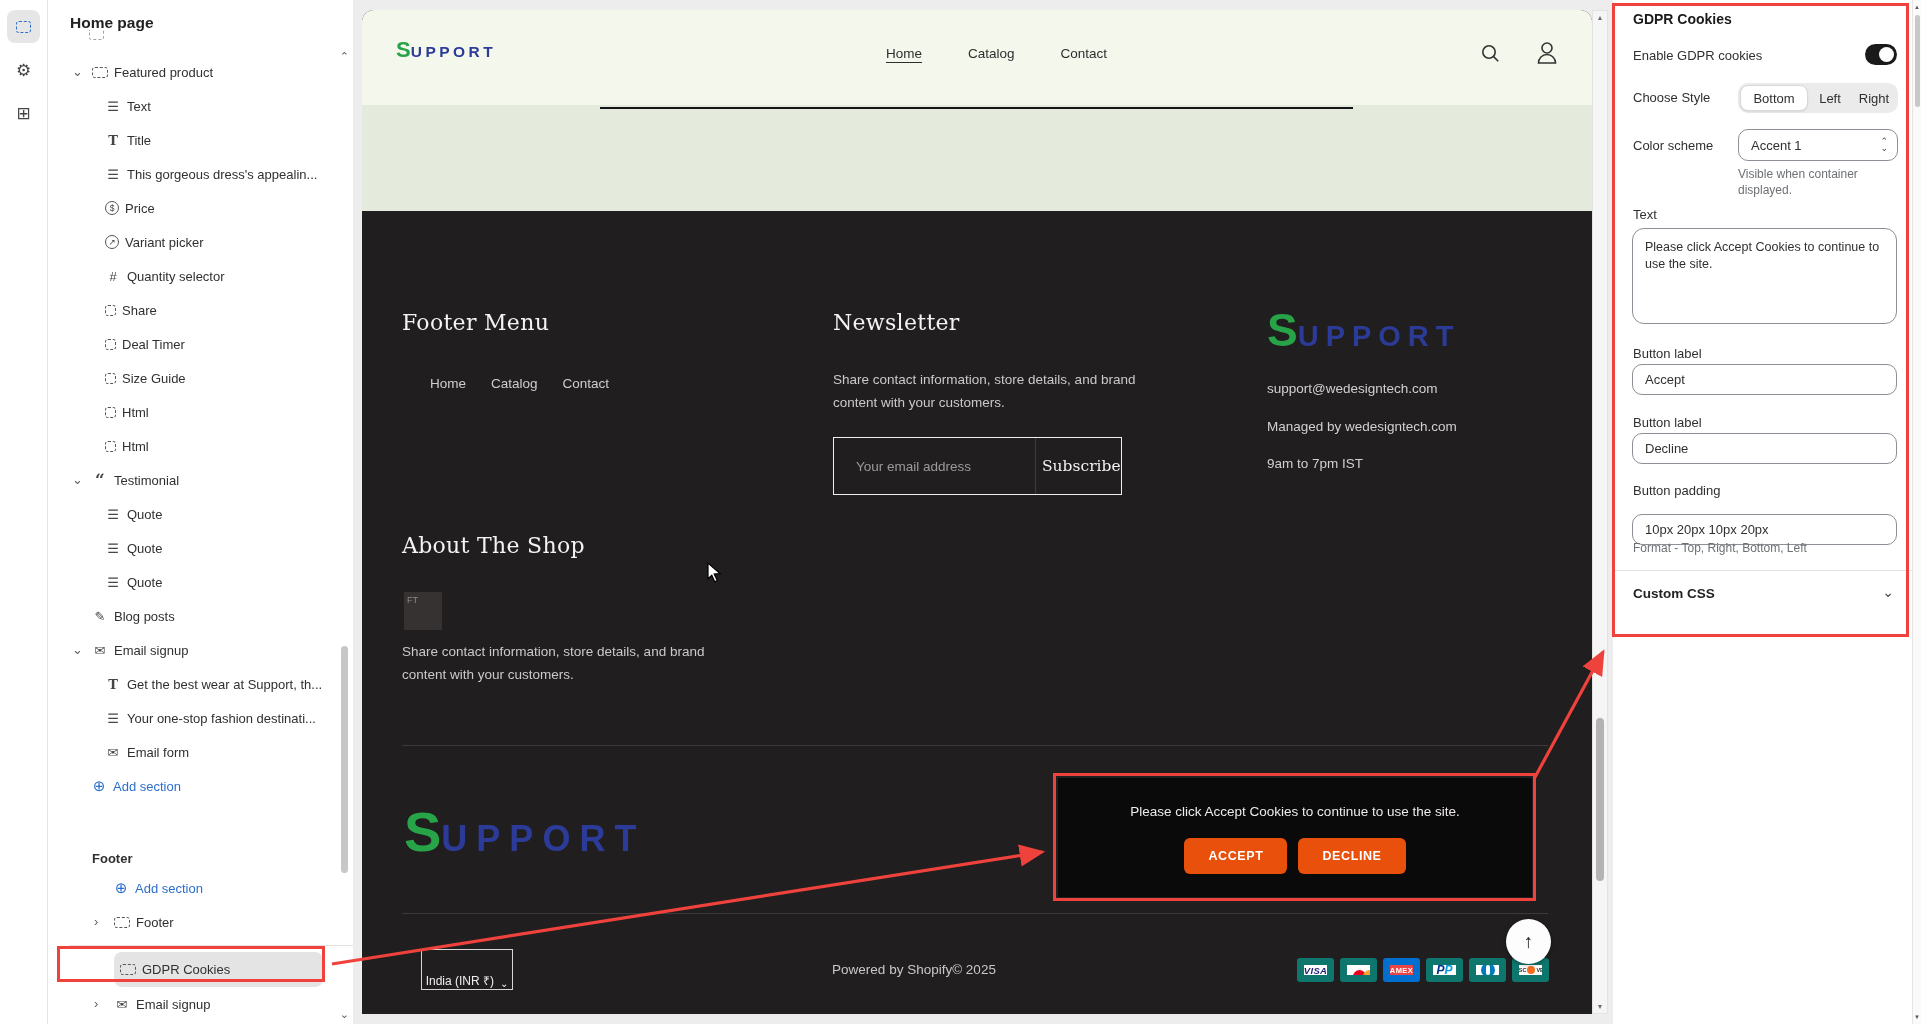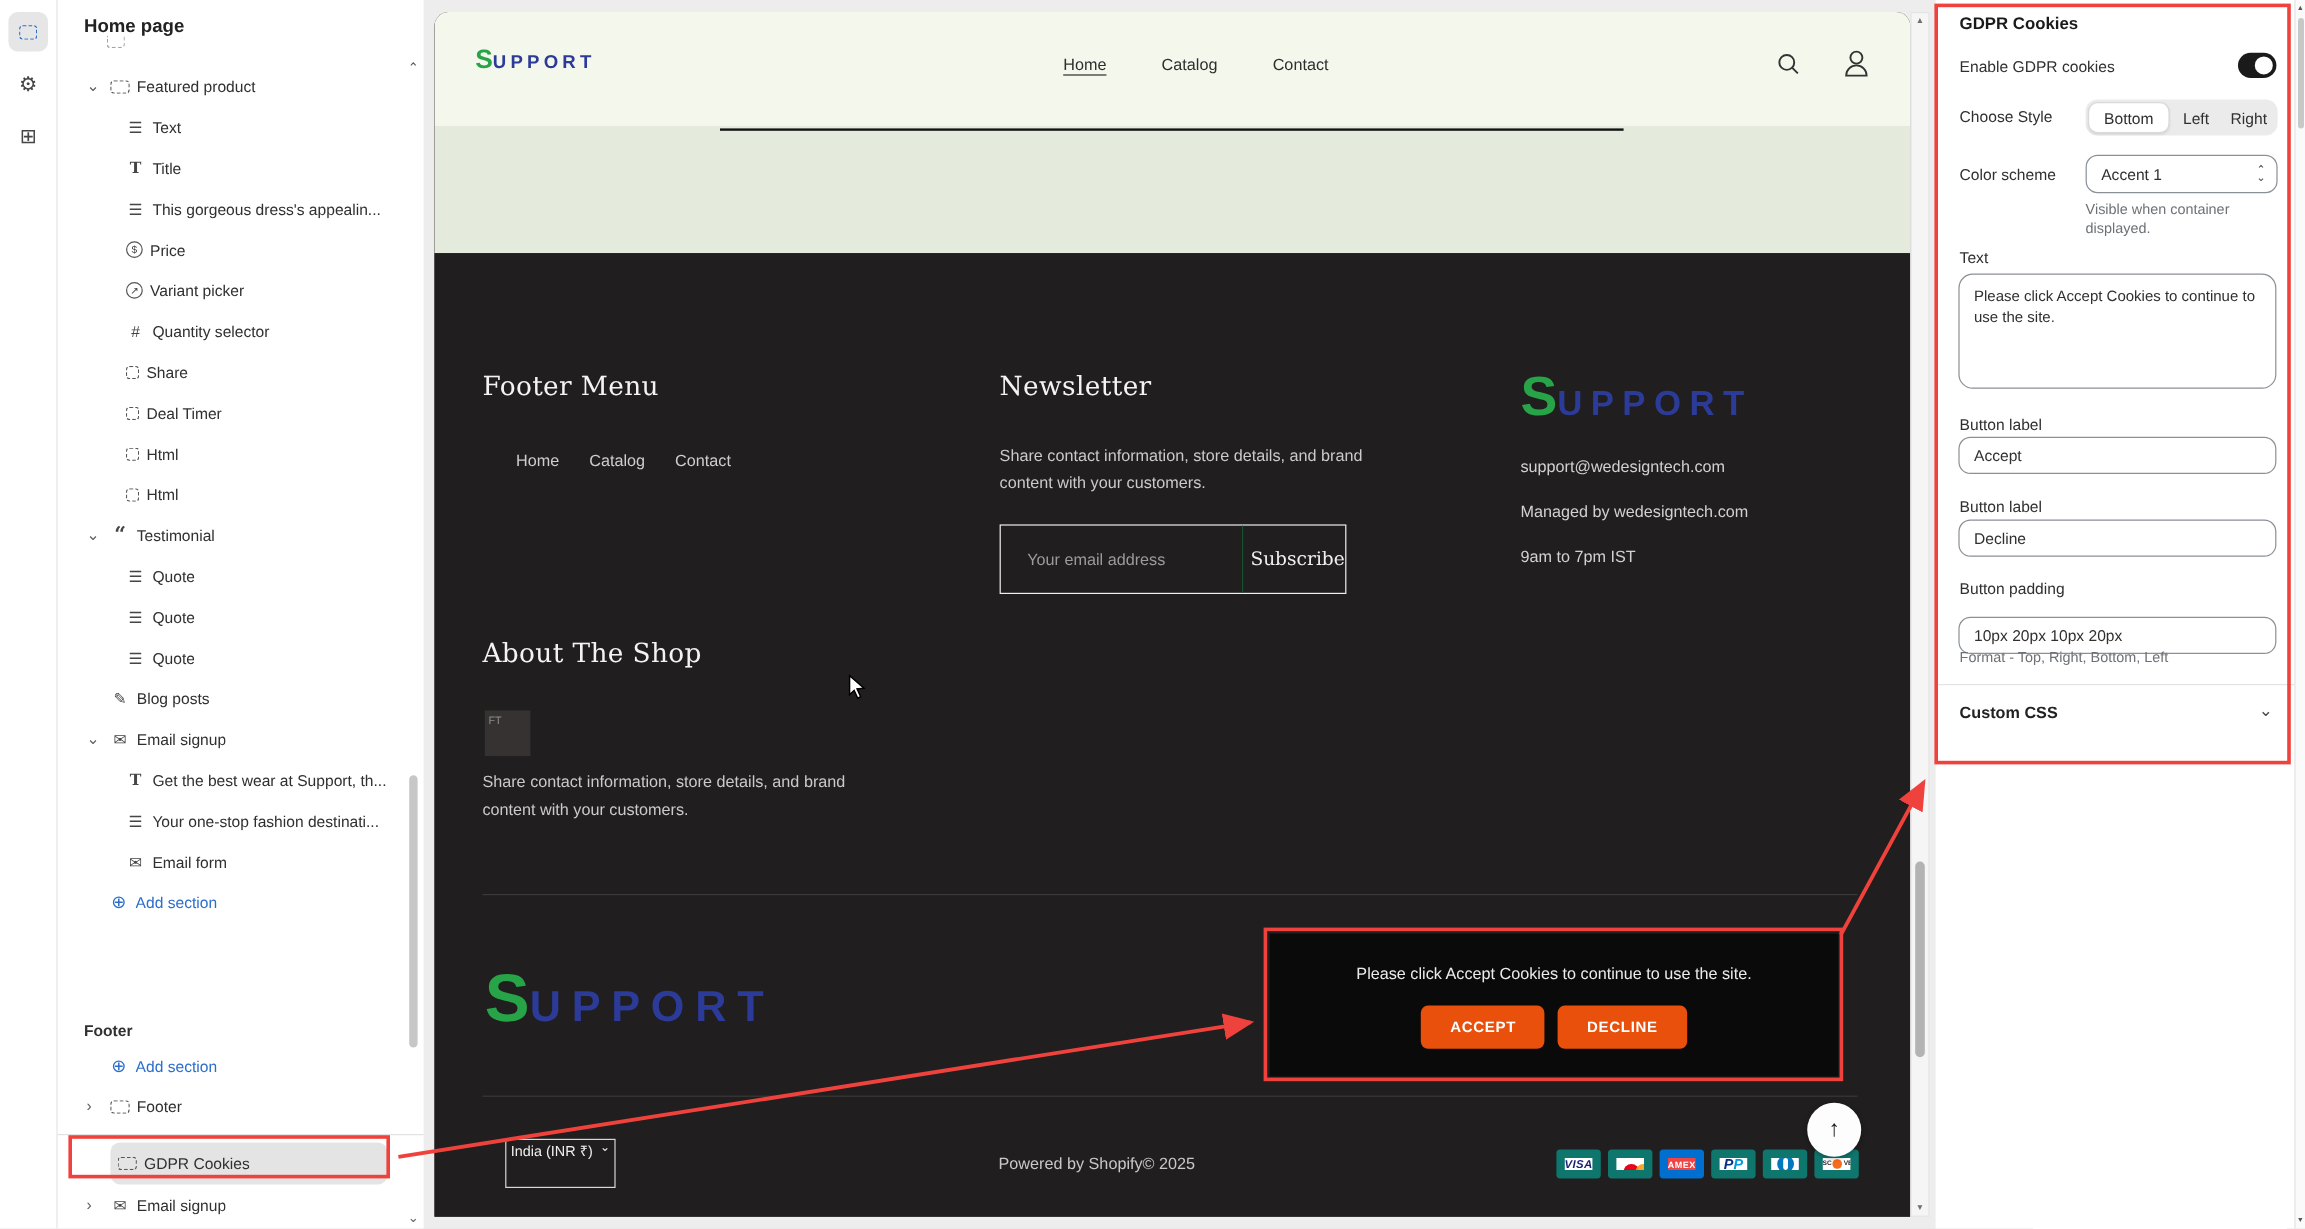--- a/index.html
+++ b/index.html
@@ -23,21 +23,21 @@
   .trow{display:flex;align-items:center;height:34px;padding-left:25px;font-size:13px;color:#303030;cursor:pointer;}
   .trow.lvl2{padding-left:58px;}
   .chev{width:20px;font-size:13px;color:#5c5f62;flex:0 0 auto;line-height:10px;}
   .ticon{width:16px;margin-right:6px;flex:0 0 auto;display:inline-flex;align-items:center;justify-content:center;font-size:13px;color:#454545;}
   .ticon.i-title{font-family:"DejaVu Serif",serif;font-weight:bold;}
   .ticon.i-quote{font-family:"DejaVu Serif",serif;font-weight:bold;font-size:17px;line-height:6px;}
   .circ{width:14px;height:14px;border:1.3px solid #555;border-radius:50%;font-size:8.5px;display:inline-flex;align-items:center;justify-content:center;box-sizing:border-box;}
   .trow.add{padding-left:44px;color:#2c6ecb;}
   .trow.add .ticon{color:#2c6ecb;font-size:15px;}
   .tlabel{white-space:nowrap;overflow:hidden;text-overflow:ellipsis;}
-  #footer-group{position:absolute;left:0;top:845px;right:0;}
+  #footer-group{position:absolute;left:0;top:845px;right:0;padding-left:22px;}
   .fg-heading{height:26px;display:flex;align-items:center;padding-left:23px;font-weight:bold;font-size:13px;color:#303030;}
   .fg-div{height:1px;background:#e2e2e2;margin:6px 0;}
   .trow.hl{margin-left:45px;margin-right:30px;padding-left:6px;background:#e4e4e4;border-radius:8px;height:35px;}
   .sb-scroll{position:absolute;right:4px;font-size:11px;color:#5f5f5f;z-index:6;}
   .sb-thumb{position:absolute;right:5px;top:646px;width:7px;height:227px;background:#c7c7c7;border-radius:4px;z-index:6;}
 
   
   .preview{position:absolute;left:362px;top:10px;width:1230px;height:1004px;border-radius:12px 12px 0 0;overflow:hidden;background:#201e1e;}
   .p-header{position:absolute;left:0;top:0;width:100%;height:95px;background:#f4f7ec;}
   .p-band2{position:absolute;left:0;top:95px;width:100%;height:106px;background:#e5ebdc;}
@@ -74,21 +74,21 @@
   .logo-big .s1{font-size:56px;color:#27a348;}
   .logo-big .s2{font-size:36px;color:#2b3b97;letter-spacing:9px;}
 
   
   .cookie{position:absolute;left:696px;top:567px;width:474px;height:119px;background:#0b0a0a;}
   .ck-text{position:absolute;left:0;right:0;top:26px;text-align:center;font-size:13.5px;color:#eceaea;}
   .ck-btns{position:absolute;left:0;right:0;top:60px;display:flex;justify-content:center;gap:11px;}
   .ck-btn{background:#e8500c;color:#fff;border:none;border-radius:6px;padding:11px 24px;font-size:12.5px;font-weight:bold;letter-spacing:.6px;cursor:pointer;font-family:"Liberation Sans",sans-serif;}
 
   
-  .country{position:absolute;left:59px;top:738px;width:92px;height:41px;border:1px solid #d8d6d6;display:flex;align-items:flex-start;justify-content:center;gap:6px;font-size:12px;color:#f0eeee;cursor:pointer;box-sizing:border-box;}
+  .country{position:absolute;left:59px;top:738px;width:92px;height:41px;border:1px solid #d8d6d6;display:flex;align-items:flex-end;justify-content:center;gap:6px;font-size:12px;color:#f0eeee;cursor:pointer;box-sizing:border-box;}
   .powered{position:absolute;left:552px;top:751px;transform:translateX(-50%);font-size:13.5px;color:#c9c7c7;}
   .pm-row{position:absolute;left:935px;top:747px;display:flex;gap:6px;}
   .pm{width:37px;height:24px;border-radius:3px;background:#fff;border:7px solid #0f766e;display:flex;align-items:center;justify-content:center;box-sizing:border-box;overflow:hidden;position:relative;}
   .pm-visa{font-size:9.5px;font-weight:800;font-style:italic;color:#1a1f71;letter-spacing:.3px;}
   .mc-c{width:13px;height:13px;border-radius:50%;position:absolute;top:5px;}
   .mc-r{left:6px;background:#eb001b;}
   .mc-o{left:16px;background:#f79e1b;opacity:.92;}
   .pm.amex{background:#ef4444;border-color:#016fd0;}
   .pm-amex{font-size:7.5px;font-weight:800;color:#fff;letter-spacing:.4px;}
   .pm-pp{font-size:12px;font-weight:800;font-style:italic;color:#003087;}
@@ -189,20 +189,24 @@
         <div class="trow lvl2">
           <span class="ticon i-app-block box-dashed sm"></span>
           <span class="tlabel">Share</span>
         </div>
         <div class="trow lvl2">
           <span class="ticon i-app-block box-dashed sm"></span>
           <span class="tlabel">Deal Timer</span>
         </div>
         <div class="trow lvl2">
           <span class="ticon i-app-block box-dashed sm"></span>
+          <span class="tlabel">Size Guide</span>
+        </div>
+        <div class="trow lvl2">
+          <span class="ticon i-app-block box-dashed sm"></span>
           <span class="tlabel">Html</span>
         </div>
         <div class="trow lvl2">
           <span class="ticon i-app-block box-dashed sm"></span>
           <span class="tlabel">Html</span>
         </div>
         <div class="trow lvl1">
           <span class="chev">⌄</span>
           <span class="ticon i-quote">“</span>
           <span class="tlabel">Testimonial</span>

